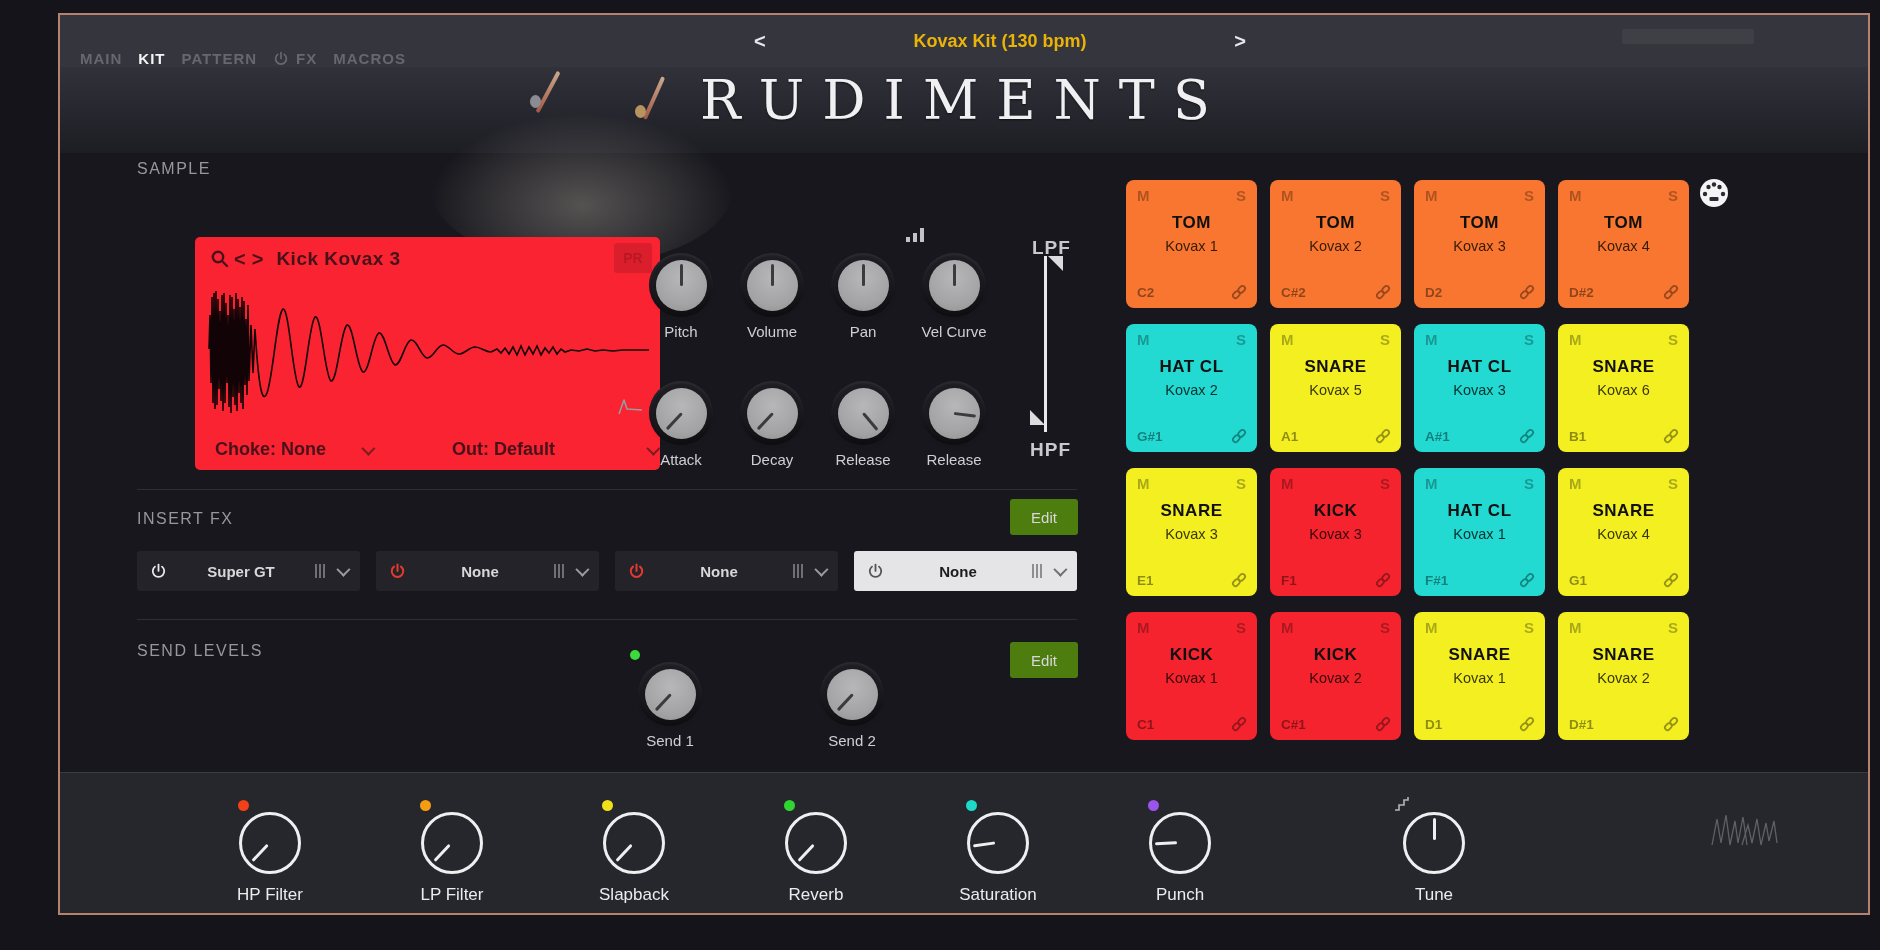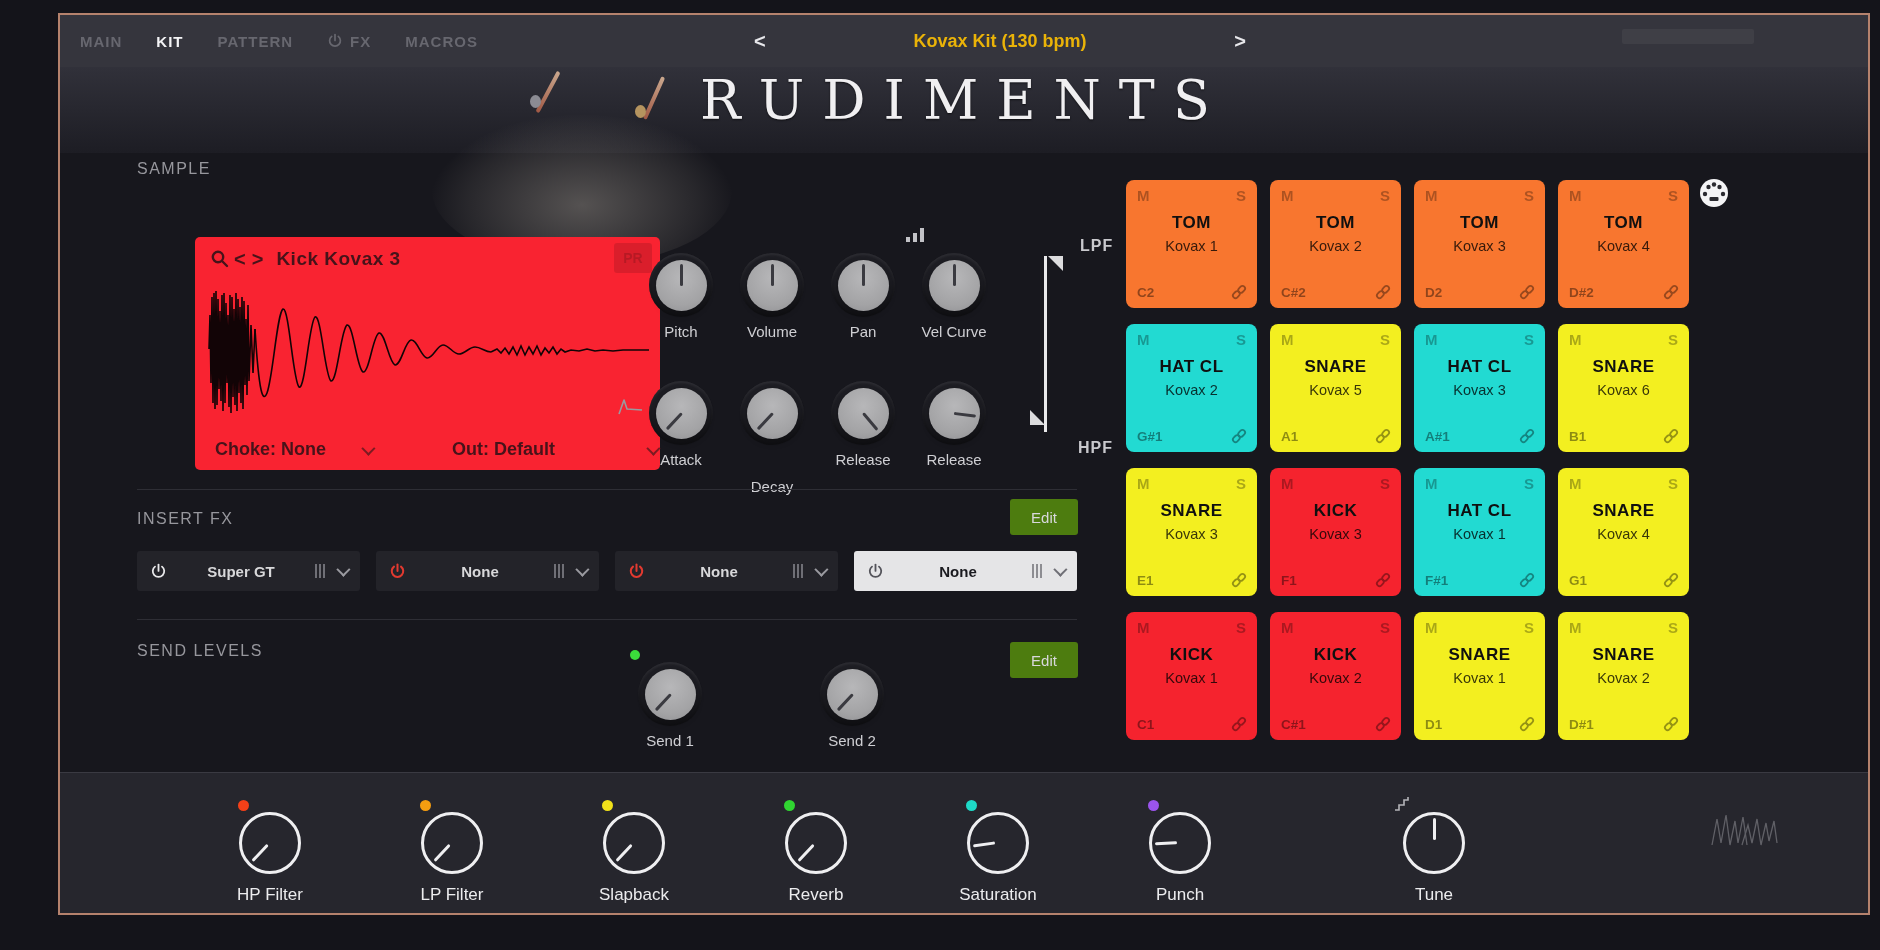--- a/index.html
+++ b/index.html
@@ -4,21 +4,21 @@
 <style>
   html,body{margin:0;padding:0;background:#14141a;width:1880px;height:950px;overflow:hidden;
     font-family:"Liberation Sans",sans-serif;-webkit-font-smoothing:antialiased;}
   .stage{position:relative;width:1880px;height:950px;}
   .window{position:absolute;left:58px;top:13px;width:1812px;height:902px;
     border:2px solid #b5826d;box-sizing:border-box;background:#17171d;overflow:hidden;}
   
   .topbar{position:absolute;left:0;top:0;width:100%;height:52px;background:#35353d;}
   .hero{position:absolute;left:0;top:52px;width:100%;height:86px;
     background:linear-gradient(#31313a,#1d1d24);}
-  .nav{position:absolute;left:20px;top:0;height:52px;display:flex;align-items:center;gap:34px;}
+  .nav{position:absolute;left:20px;top:0;height:52px;display:flex;align-items:flex-end;gap:16px;}
   .nav .item{font-size:15px;letter-spacing:1px;color:#67676f;font-weight:bold;cursor:default;display:flex;align-items:center;gap:7px;}
   .nav .item.active{color:#f4f4f6;}
   .preset{position:absolute;left:680px;top:0;width:520px;height:52px;display:flex;align-items:center;justify-content:space-between;}
   .preset .arrow{color:#e8e8ec;font-size:20px;font-weight:bold;padding:0 14px;}
   .preset .pname{color:#eab308;font-size:18px;font-weight:bold;}
   .valuebar{position:absolute;left:1562px;top:14px;width:132px;height:15px;background:#3f3f46;border-radius:2px;}
   .brand{position:absolute;left:0;top:54px;width:100%;text-align:center;
     font-family:"DejaVu Serif","Liberation Serif",serif;font-size:54px;letter-spacing:18px;
     color:#f0eff1;text-shadow:0 1px 2px rgba(0,0,0,.6);}
   
@@ -50,21 +50,21 @@
   .kcap{width:51px;height:51px;border-radius:50%;position:relative;
     background:radial-gradient(circle at 50% 35%, #b7b7b9, #a3a3a5 65%, #8e8e91);
     box-shadow:0 3px 6px rgba(0,0,0,.5);}
   .krot{position:absolute;inset:0;}
   .kstick{position:absolute;left:calc(50% - 1.5px);top:4px;width:3px;height:22px;background:#3a3a40;border-radius:2px;}
   .klabel{margin-top:6px;font-size:15px;color:#cfcfd3;white-space:nowrap;}
   
   .ftrack{position:absolute;left:1042px;top:254px;width:3px;height:176px;background:#e9e9eb;}
   .ftri-top{position:absolute;left:1046px;top:254px;width:0;height:0;border-top:15px solid #dcdcde;border-left:15px solid transparent;}
   .ftri-bot{position:absolute;left:1028px;top:408px;width:0;height:0;border-bottom:15px solid #dcdcde;border-right:15px solid transparent;}
-  .flabel{position:absolute;font-size:16px;font-weight:bold;color:#c9c9cd;letter-spacing:1px;margin-left:48px;}
+  .flabel{position:absolute;font-size:19px;font-weight:bold;color:#c9c9cd;letter-spacing:1px;}
   
   .editbtn{position:absolute;width:68px;height:36px;background:#4d7c0f;border-radius:3px;color:#d8d8dc;
     font-size:15px;display:flex;align-items:center;justify-content:center;}
   .fxslot{position:absolute;top:549px;width:223px;height:40px;background:#232329;border-radius:3px;
     display:flex;align-items:center;padding:0 13px;box-sizing:border-box;}
   .fxslot .fxname{flex:1;text-align:center;font-size:15px;color:#d8d8da;font-weight:bold;}
   .fxslot.sel{background:#e5e5e7;}
   .fxslot.sel .fxname{color:#1b1b20;}
   .grip{width:10px;height:14px;background:repeating-linear-gradient(90deg,#6f6f76 0 2px,transparent 2px 4px);margin-right:12px;}
   .fxslot.sel .grip{background:repeating-linear-gradient(90deg,#8d8d92 0 2px,transparent 2px 4px);}
@@ -223,21 +223,21 @@
   <div class="knob" style="left:586px;top:366px;">
     <div class="kring">
           <div class="kcap">
             <div class="krot" style="transform: rotate(-137deg);">
               <div class="kstick"></div>
             </div>
           </div>
         </div>
     <div class="klabel">Attack</div>
   </div>
-  <div class="knob" style="left:677px;top:366px;gap:27px;">
+  <div class="knob" style="left:677px;top:366px;">
     <div class="kring">
           <div class="kcap">
             <div class="krot" style="transform: rotate(-137deg);">
               <div class="kstick"></div>
             </div>
           </div>
         </div>
     <div class="klabel">Decay</div>
   </div>
   <div class="knob" style="left:768px;top:366px;">

